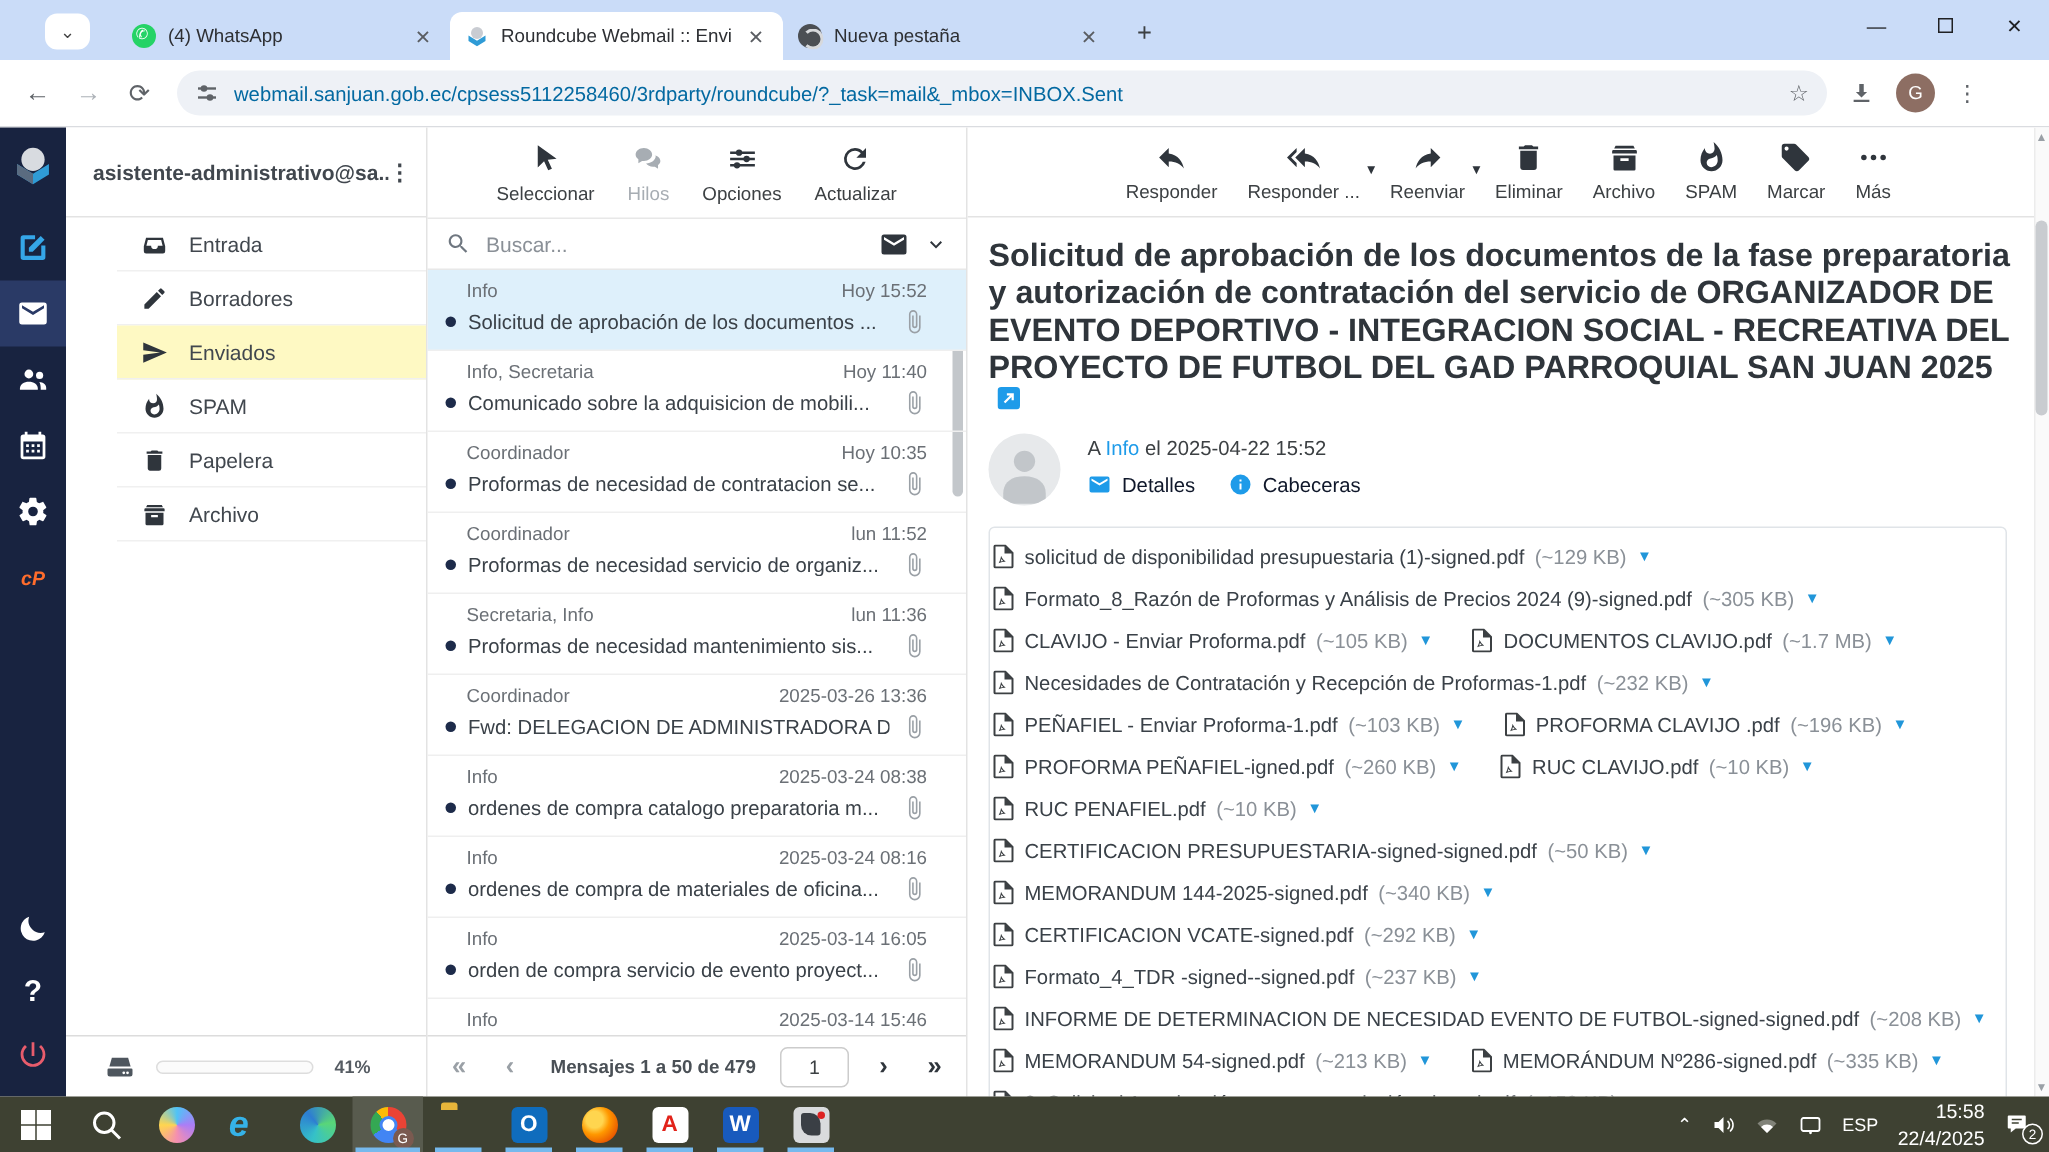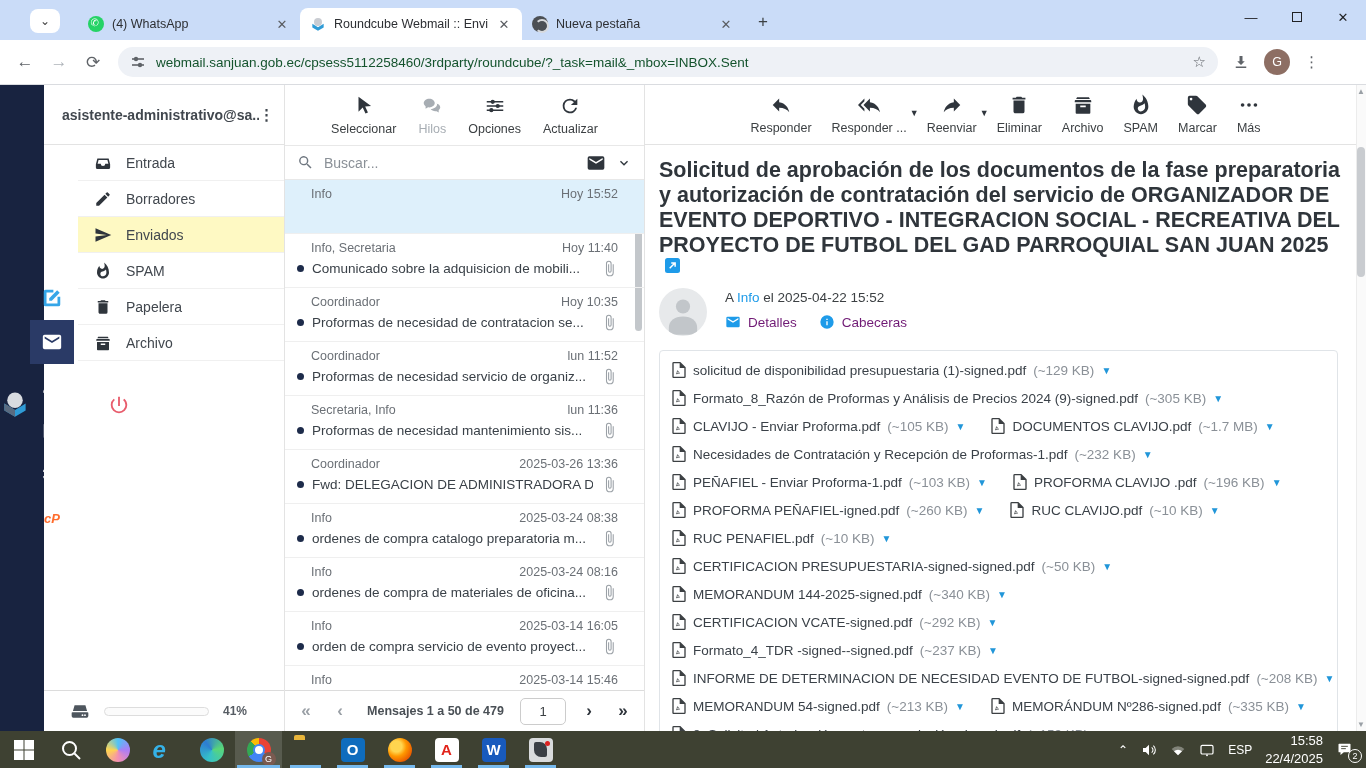--- a/index.html
+++ b/index.html
@@ -23,32 +23,32 @@
   .favicon { width:16px; height:16px; border-radius:50%; flex:none; }
   .fav-wa { background:#25d366; position:relative; }
   .fav-wa::after { content:"✆"; position:absolute; left:2.5px; top:0.5px; color:#fff; font-size:10px; }
   .fav-nt { background:#4b4f54; position:relative; }
   .fav-nt::after { content:""; position:absolute; left:3px; top:3px; width:10px; height:10px; border-radius:50%; border:2px solid #d7d9dc; border-left-color:transparent; }
 
   .btoolbar { position:absolute; left:0; top:40px; width:1366px; height:45px; background:#fff; border-bottom:1px solid #dadce0; display:flex; align-items:center; }
   .nav-ic { font-size:17px; color:#5f6368; width:34px; text-align:center; }
   .nav-ic.dis { color:#aeb3b9; }
   .omnibox { margin-left:8px; width:1100px; height:30px; background:#eef1f6; border-radius:15px; display:flex; align-items:center; padding:0 12px; gap:10px; }
-  .omnibox .url { flex:1; font-size:13.5px; color:#14532d; white-space:nowrap; overflow:hidden; }
+  .omnibox .url { flex:1; font-size:13.5px; color:#0369a1; white-space:nowrap; overflow:hidden; }
   .tune { width:16px; height:16px; }
   .star { color:#5f6368; font-size:15px; }
   .after-omni { display:flex; align-items:center; gap:14px; margin-left:14px; }
   .avatar-g { width:26px; height:26px; border-radius:50%; background:#8d6e63; color:#fff; font-size:12.5px; display:flex; align-items:center; justify-content:center; }
   .kebab { color:#5f6368; font-size:15px; letter-spacing:0; }
 
   
   .app { position:absolute; left:0; top:85px; width:1366px; height:646px; display:flex; background:#fff; }
 
   
-  .rail { width:44px; background:#182340; display:flex; flex-direction:row; align-items:center; flex:none; }
+  .rail { width:44px; background:#182340; display:flex; flex-direction:column; align-items:center; flex:none; }
   .rail-logo { width:30px; height:30px; margin:10px 0 18px; }
   .rail-btn { width:44px; height:44px; display:flex; align-items:center; justify-content:center; color:#fff; }
   .rail-btn .ic { width:22px; height:22px; }
   .rail-btn.compose { color:#35a6e8; }
   .rail-btn.active { background:#2a3a66; }
   .rail-spacer { flex:1; }
   .rail-cp { color:#ff6c2c; font-weight:bold; font-size:13px; font-style:italic; height:34px; display:flex; align-items:center; }
   .rail-help { color:#fff; font-size:20px; font-weight:bold; height:40px; display:flex; align-items:center; }
   .rail-btn.power { color:#e85c6c; margin-bottom:6px; }
 
@@ -101,23 +101,23 @@
   .subject-block { padding:13px 26px 2px 14px; }
   .subject { font-size:21.5px; line-height:25px; font-weight:bold; color:#2f353b; }
   .ext-ic { display:inline-block; width:15px; height:15px; vertical-align:-1px; margin-left:6px; }
   .from-block { display:flex; padding:10px 14px 12px; gap:18px; }
   .avatar-big { width:48px; height:48px; border-radius:50%; background:#e7e9eb; overflow:hidden; position:relative; flex:none; }
   .avatar-big .ic { position:absolute; left:7px; top:7px; width:34px; height:40px; color:#c2c6ca; }
   .from-lines { padding-top:2px; }
   .from-l1 { font-size:13.5px; color:#3c4043; margin-bottom:9px; }
   .from-l1 a { color:#1e9be9; text-decoration:none; }
   .from-l2 { display:flex; gap:22px; }
-  .hdr-link { display:flex; align-items:center; gap:7px; color:#701a75; font-size:13.5px; }
+  .hdr-link { display:flex; align-items:center; gap:7px; color:#0f172a; font-size:13.5px; }
   .hdr-link .ic { width:16px; height:16px; color:#1e9be9; }
-  .att-box { margin:2px 28px 0 14px; border:1px solid #e0e4e8; border-radius:4px; padding:5px 12px; display:flex; flex-wrap:wrap; column-gap:26px; }
+  .att-box { margin:2px 28px 0 14px; border:1px solid #e0e4e8; border-radius:4px; padding:5px 2px; display:flex; flex-wrap:wrap; column-gap:26px; }
   .att { display:flex; align-items:center; gap:7px; height:28px; font-size:13.5px; white-space:nowrap; }
   .att .ic { width:14px; height:16px; color:#3c4043; }
   .att-name { color:#3a4148; }
   .att-size { color:#8a9097; }
   .att-caret { color:#2196d9; font-size:10px; }
   .page-scroll { position:absolute; right:0; top:0; bottom:0; width:10px; border-left:1px solid #ececec; background:#fafafa; }
   .page-thumb { position:absolute; right:1px; top:62px; width:8px; height:130px; background:#c9ccd0; border-radius:4px; }
   .page-arrow { position:absolute; right:1px; color:#9aa0a6; font-size:8px; width:8px; text-align:center; }
 
   
@@ -428,20 +428,29 @@
       </div>
       <div class="rows" id="message-rows">
         <span class="list-scrollarrow">▲</span>
         <span class="list-scrollthumb"></span>
 
   <div class="msg-row selected">
     <div class="msg-l1">
       <span class="msg-from">Info</span>
       <span class="msg-date">Hoy 15:52</span>
     </div>
+    <div class="msg-l2">
+      <span class="unread-dot"></span>
+      <span class="msg-subj">Solicitud de aprobación de los documentos ...</span>
+      <span class="ic msg-clip">
+                <svg viewBox="0 0 24 24" fill="currentColor">
+                  <path d="M16.5 6v11.5a4 4 0 0 1-8 0V5a2.5 2.5 0 0 1 5 0v10.5a1 1 0 0 1-2 0V6H10v9.5a2.5 2.5 0 0 0 5 0V5a4 4 0 0 0-8 0v12.5a5.5 5.5 0 0 0 11 0V6h-1.5z"></path>
+                </svg>
+              </span>
+    </div>
   </div>
 
   <div class="msg-row">
     <div class="msg-l1">
       <span class="msg-from">Info, Secretaria</span>
       <span class="msg-date">Hoy 11:40</span>
     </div>
     <div class="msg-l2">
       <span class="unread-dot"></span>
       <span class="msg-subj">Comunicado sobre la adquisicion de mobili...</span>

